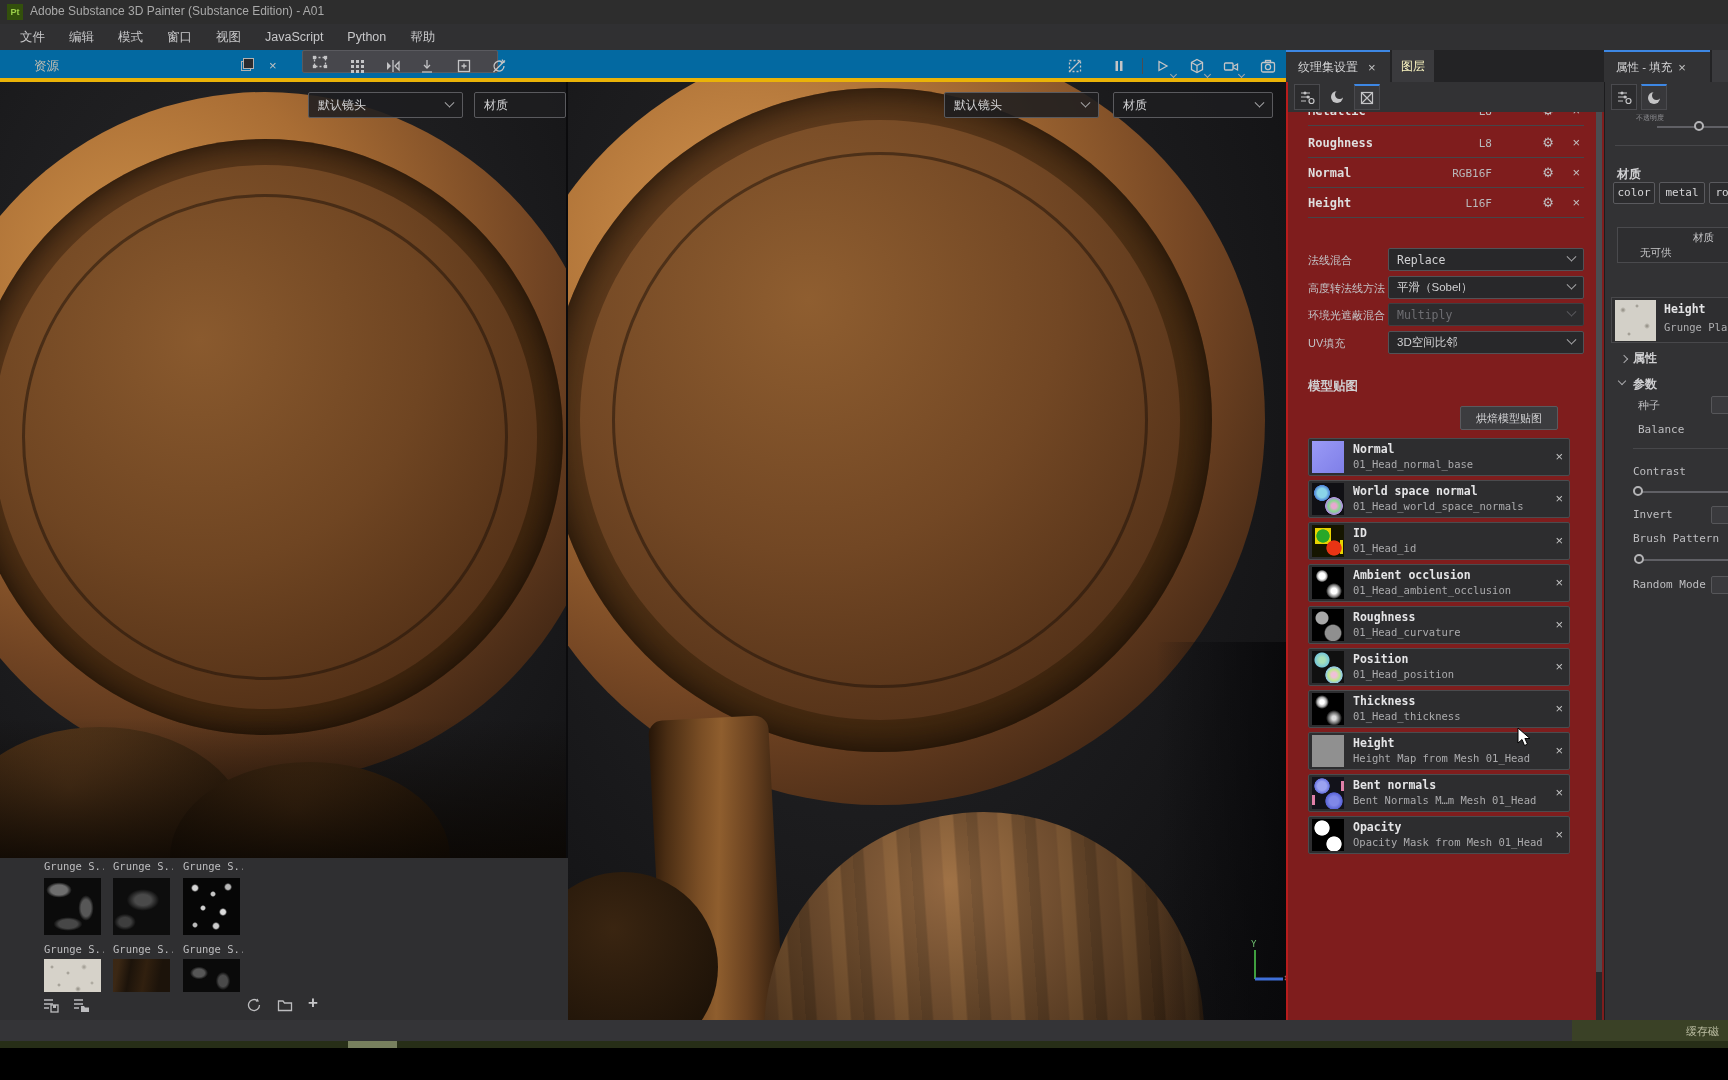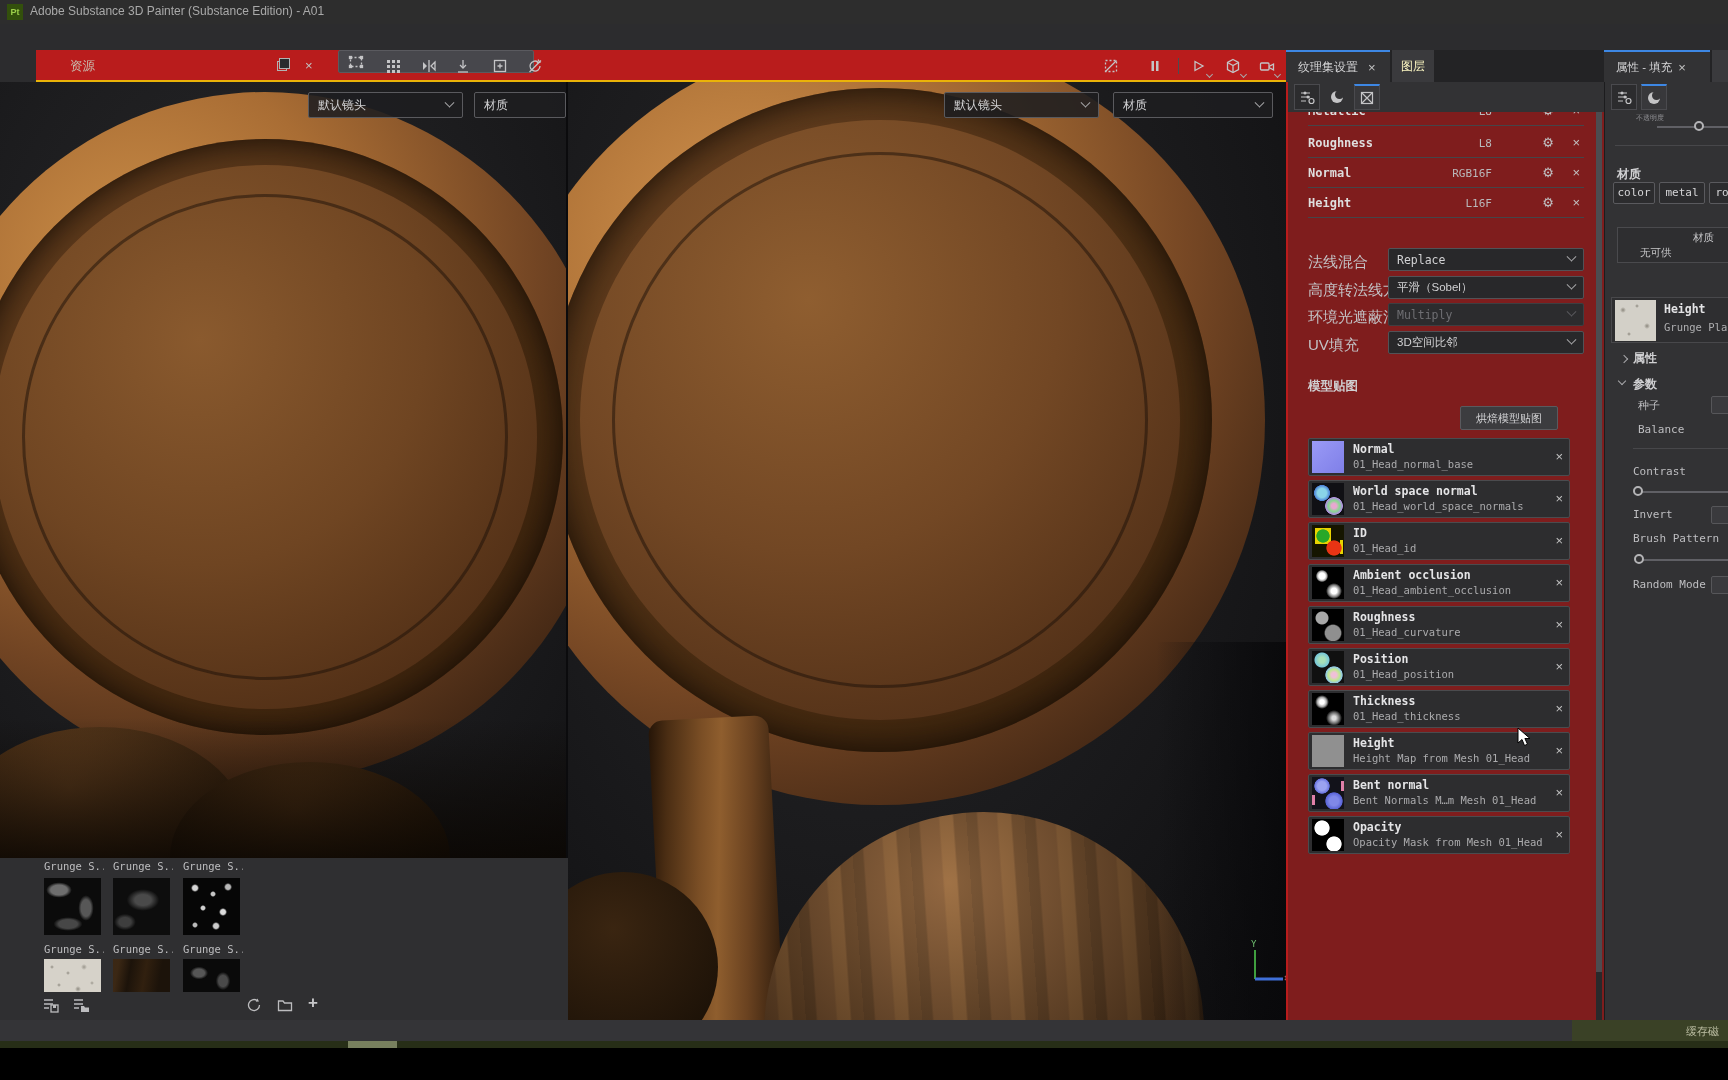--- a/index.html
+++ b/index.html
@@ -15,21 +15,21 @@
   #titlebar { left:0; top:0; width:1728px; height:24px; background:#2d2d2d; }
   #pt-logo { left:7px; top:4px; width:16px; height:16px; background:#33500c; color:#9ccf4a;
              font-size:9px; font-weight:bold; text-align:center; line-height:16px; border-radius:0; }
   #app-title { left:30px; top:4px; color:#a9a9a9; font-size:12px; }
 
   
   #menubar { left:0; top:24px; width:1728px; height:26px; background:#303032; display:flex; align-items:center; padding-left:8px; }
   .menu-item { color:#c8c8ca; font-size:12.5px; padding:0 12px; line-height:26px; }
 
   
-  #tbar { left:0; top:50px; width:1286px; height:32px; background:#b91c1c; border-bottom:2px solid #eab308;margin-left:36px; }
+  #tbar { left:0; top:50px; width:1286px; height:32px; background:#0369a1; border-bottom:4px solid #eab308; }
   #res-tab-label { left:34px; top:8px; color:#c8c0b2; font-size:12.5px; }
   .ico-float { left:241px; top:11px; width:10px; height:10px; border:1px solid #b2b2b2; }
   .ico-float::before { content:""; position:absolute; right:-4px; top:-4px; width:9px; height:9px; border:1px solid #b2b2b2; background:#2b2b2d; }
   .xbtn { color:#c2c2c2; font-size:13px; line-height:13px; }
   #res-close { left:269px; top:9px; }
   .tool { position:absolute; top:3px; width:26px; height:26px; display:flex; align-items:center; justify-content:center; border-radius:2px; }
   .tool.sel { background:#47474c; border:1px solid #5a5a5f; }
   .tool svg { stroke:#c4c4c6; fill:none; stroke-width:1.3; }
   .sepv { position:absolute; top:8px; width:1px; height:16px; background:#4c4c50; }
   .mini-chev { position:absolute; width:5px; height:5px; border-right:1.4px solid #a8a8aa; border-bottom:1.4px solid #a8a8aa; transform:rotate(45deg); }
@@ -130,21 +130,21 @@
   .subico { position:absolute; top:2px; width:26px; height:26px; display:flex; align-items:center; justify-content:center; }
   .subico svg { stroke:#c4c4c6; fill:none; stroke-width:1.2; }
   .subico.box { background:#2c2c2e; border:1px solid #4a4a4e; }
   .subico.on { border-top:2px solid #3d87e4; background:#38383b; }
   .chrow { position:absolute; left:20px; width:276px; height:30px; border-bottom:1px solid #454549; }
   .chrow .nm { position:absolute; left:0; top:8px; color:#dedede; font-size:12px; font-weight:bold; }
   .chrow .fmt { position:absolute; right:92px; top:9px; color:#b9b9bb; font-size:11px; }
   .chrow .gear { position:absolute; right:30px; top:7px; color:#c0c0c2; font-size:13px; }
   .chrow .xbtn { position:absolute; right:4px; top:8px; }
   .setrow { position:absolute; left:20px; width:276px; height:24px; }
-  .setrow .lb { position:absolute; left:0; top:5px; color:#c3c3c6; font-size:15px; }
+  .setrow .lb { position:absolute; left:0; top:5px; color:#c3c3c6; font-size:11px; }
   .sel { position:absolute; left:80px; top:0; width:196px; height:23px; background:#28282a; border:1px solid #525256;
          border-radius:2px; display:flex; align-items:center; justify-content:space-between; padding:4px 8px; }
   .sel .vl { color:#d2d2d4; font-size:11.5px; }
   .sel.dis { background:#2c2c2e; border-color:#3e3e41; }
   .sel.dis .vl { color:#6f6f73; }
   .sel.dis .chev { border-color:#5a5a5e; }
   #mm-title { left:20px; top:296px; color:#cfcfd1; font-size:12.5px; font-weight:bold; }
   #bake-btn { left:172px; top:324px; width:98px; height:24px; background:#3c3c3f; border:1px solid #5a5a5e; border-radius:2px;
               color:#d2d2d4; font-size:11px; text-align:center; line-height:22px; }
   .mrow { position:absolute; left:20px; width:262px; height:38px; background:#2d2d2f; border:1px solid #4b4b4e; border-radius:2px; }
@@ -225,20 +225,30 @@
 <body>
 
 <div id="root">
 <div id="win">
 
   <div id="titlebar" class="abs">
     <div id="pt-logo" class="abs">Pt</div>
     <div id="app-title" class="abs txt">Adobe Substance 3D Painter (Substance Edition) - A01</div>
   </div>
 
+  <div id="menubar" class="abs">
+    <span class="menu-item">文件</span>
+    <span class="menu-item">编辑</span>
+    <span class="menu-item">模式</span>
+    <span class="menu-item">窗口</span>
+    <span class="menu-item">视图</span>
+    <span class="menu-item">JavaScript</span>
+    <span class="menu-item">Python</span>
+    <span class="menu-item">帮助</span>
+  </div>
 
   <div id="tbar" class="abs">
     <span id="res-tab-label" class="abs">资源</span>
     <span class="ico-float abs"></span>
     <span id="res-close" class="abs xbtn">×</span>
 
     <span class="tool sel" style="left:302px">
       <svg width="18" height="18">
         <rect x="3.5" y="4.5" width="11" height="9" stroke-dasharray="2 2"></rect>
         <rect x="2.5" y="3.5" width="2" height="2" fill="#c4c4c6"></rect>
@@ -559,21 +569,21 @@
       <span class="xbtn">×</span>
     </div>
     <div class="mrow" style="top:650px">
       <span class="mthumb t-height"></span>
       <span class="ti mono">Height</span>
       <span class="so mono">Height Map from Mesh 01_Head</span>
       <span class="xbtn">×</span>
     </div>
     <div class="mrow" style="top:692px">
       <span class="mthumb t-bent"></span>
-      <span class="ti mono">Bent normal</span>
+      <span class="ti mono">Bent normals</span>
       <span class="so mono">Bent Normals M…m Mesh 01_Head</span>
       <span class="xbtn">×</span>
     </div>
     <div class="mrow" style="top:734px">
       <span class="mthumb t-op"></span>
       <span class="ti mono">Opacity</span>
       <span class="so mono">Opacity Mask from Mesh 01_Head</span>
       <span class="xbtn">×</span>
     </div>
 

